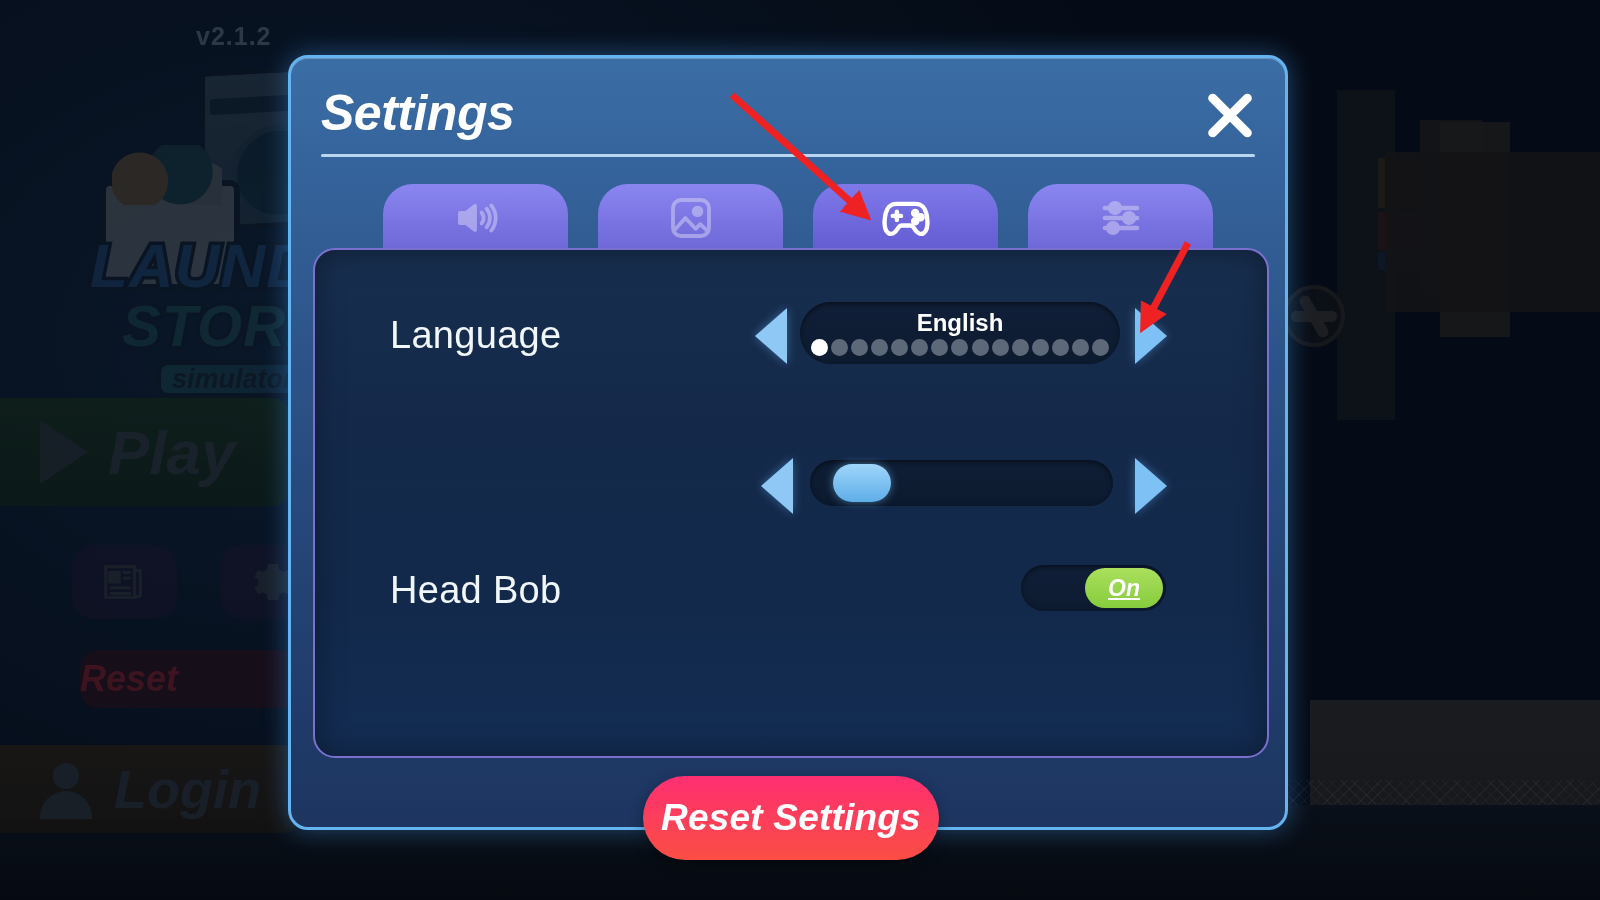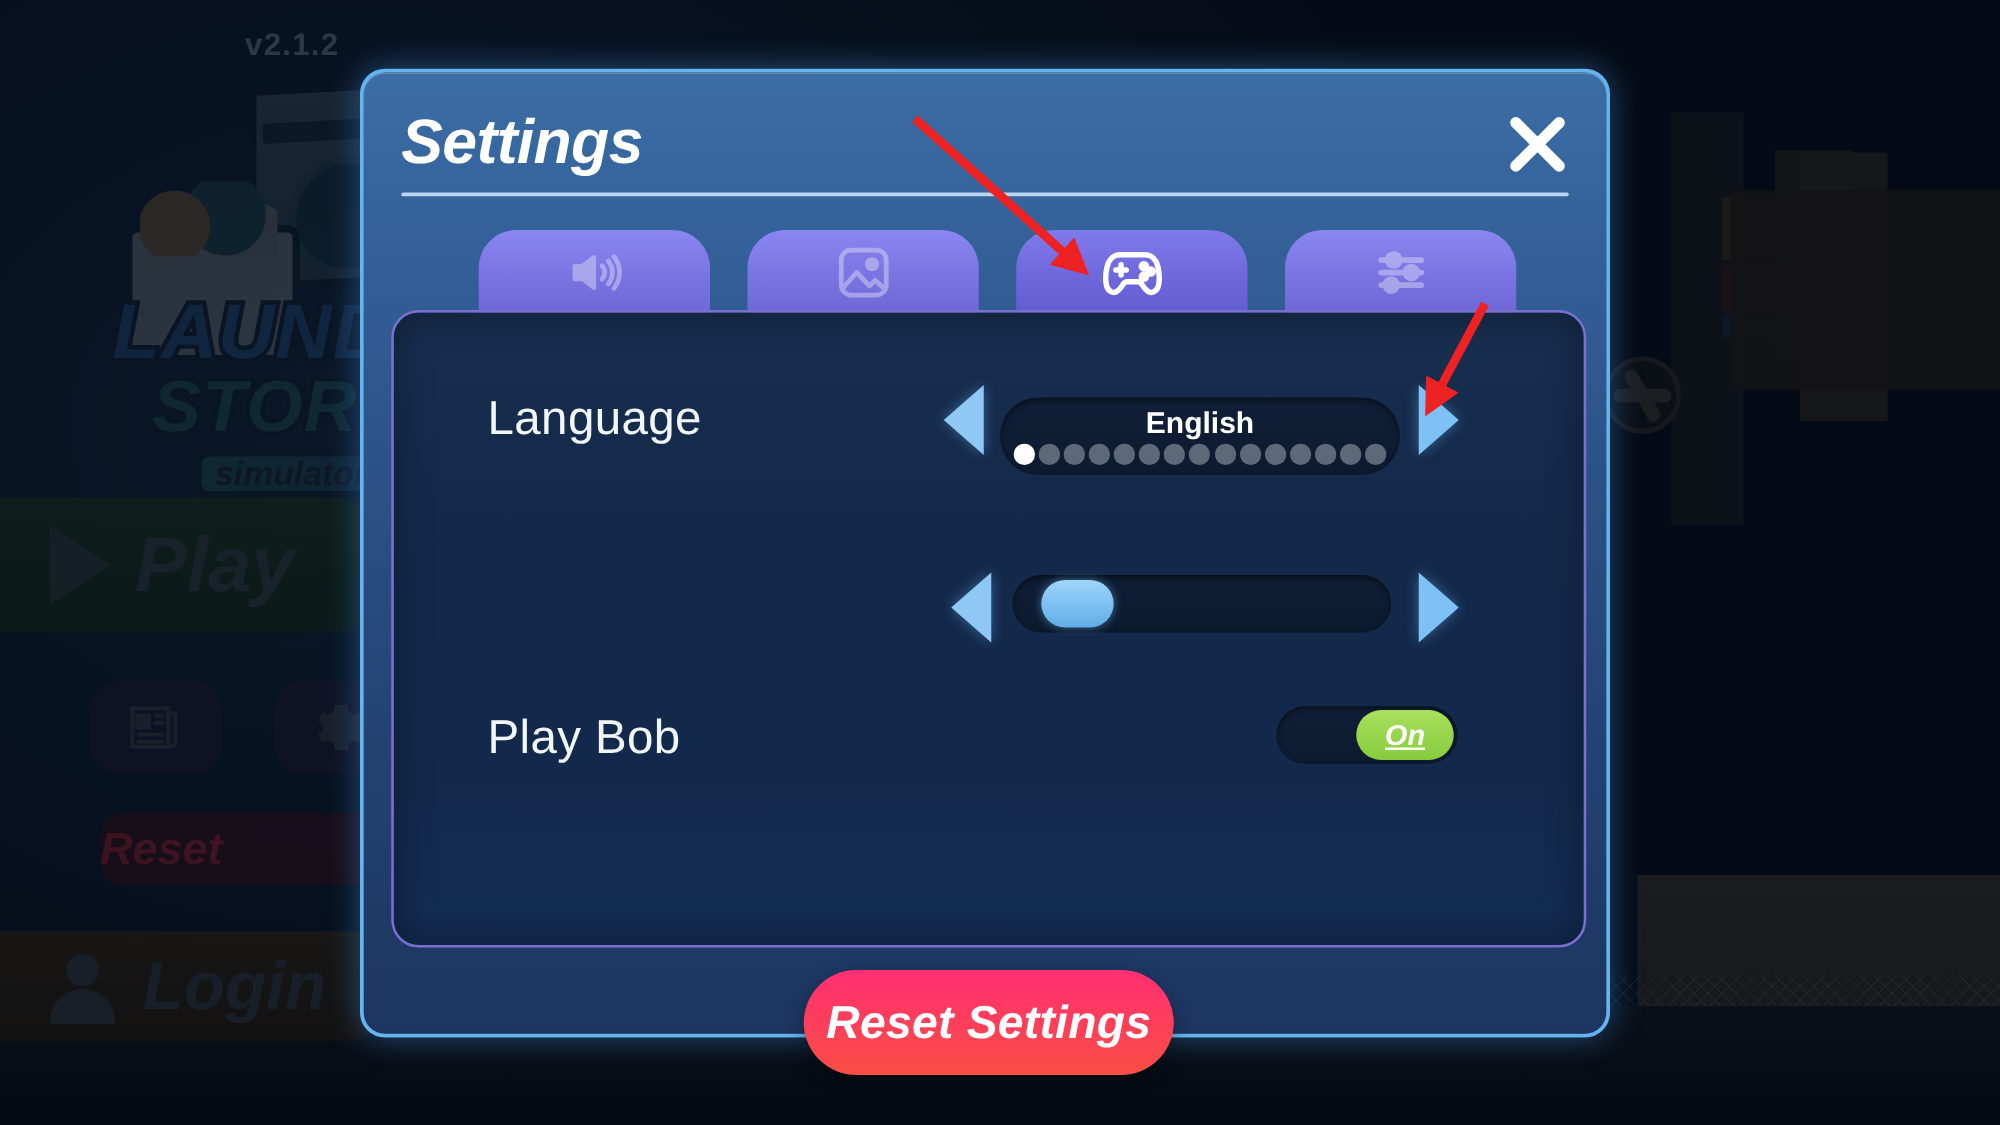--- a/index.html
+++ b/index.html
@@ -248,21 +248,21 @@
   }
   .arrow-l { border-right:32px solid; border-image: none; }
   .arrow-r { border-left:32px solid; }
   .arr-blue-l { border-right-color:#8fc8f5; }
   .arr-blue-r { border-left-color:#7ec1f5; }
 
   
   #lang-left  { left:440px; top:8px; }
   #lang-right { left:820px; top:8px; }
   #lang-box {
-    position:absolute; left:485px; top:18px;
+    position:absolute; left:485px; top:2px;
     width:320px; height:62px;
     border-radius:31px;
     background: linear-gradient(180deg,#101f38, #0d1b30);
     box-shadow: inset 0 2px 5px rgba(0,0,0,.55);
   }
   #lang-value {
     position:absolute; left:0; right:0; top:7px;
     text-align:center; color:#fff;
     font-size:24px; font-weight:bold;
   }
@@ -467,21 +467,21 @@
 
     <div class="row" id="row-fov">
       <div class="arrow arrow-l arr-blue-l" id="fov-left"></div>
       <div id="fov-track">
         <div id="fov-handle" style="left: 22.96px;"></div>
       </div>
       <div class="arrow arrow-r arr-blue-r" id="fov-right"></div>
     </div>
 
     <div class="row" id="row-bob">
-      <div class="row-label">Play Bob</div>
+      <div class="row-label">Head Bob</div>
       <div id="bob-toggle">
         <div id="bob-knob">
           <span id="bob-label">On</span>
         </div>
       </div>
     </div>
   </div>
 
   <div id="reset-btn">
     <div id="reset-label">Reset Settings</div>

